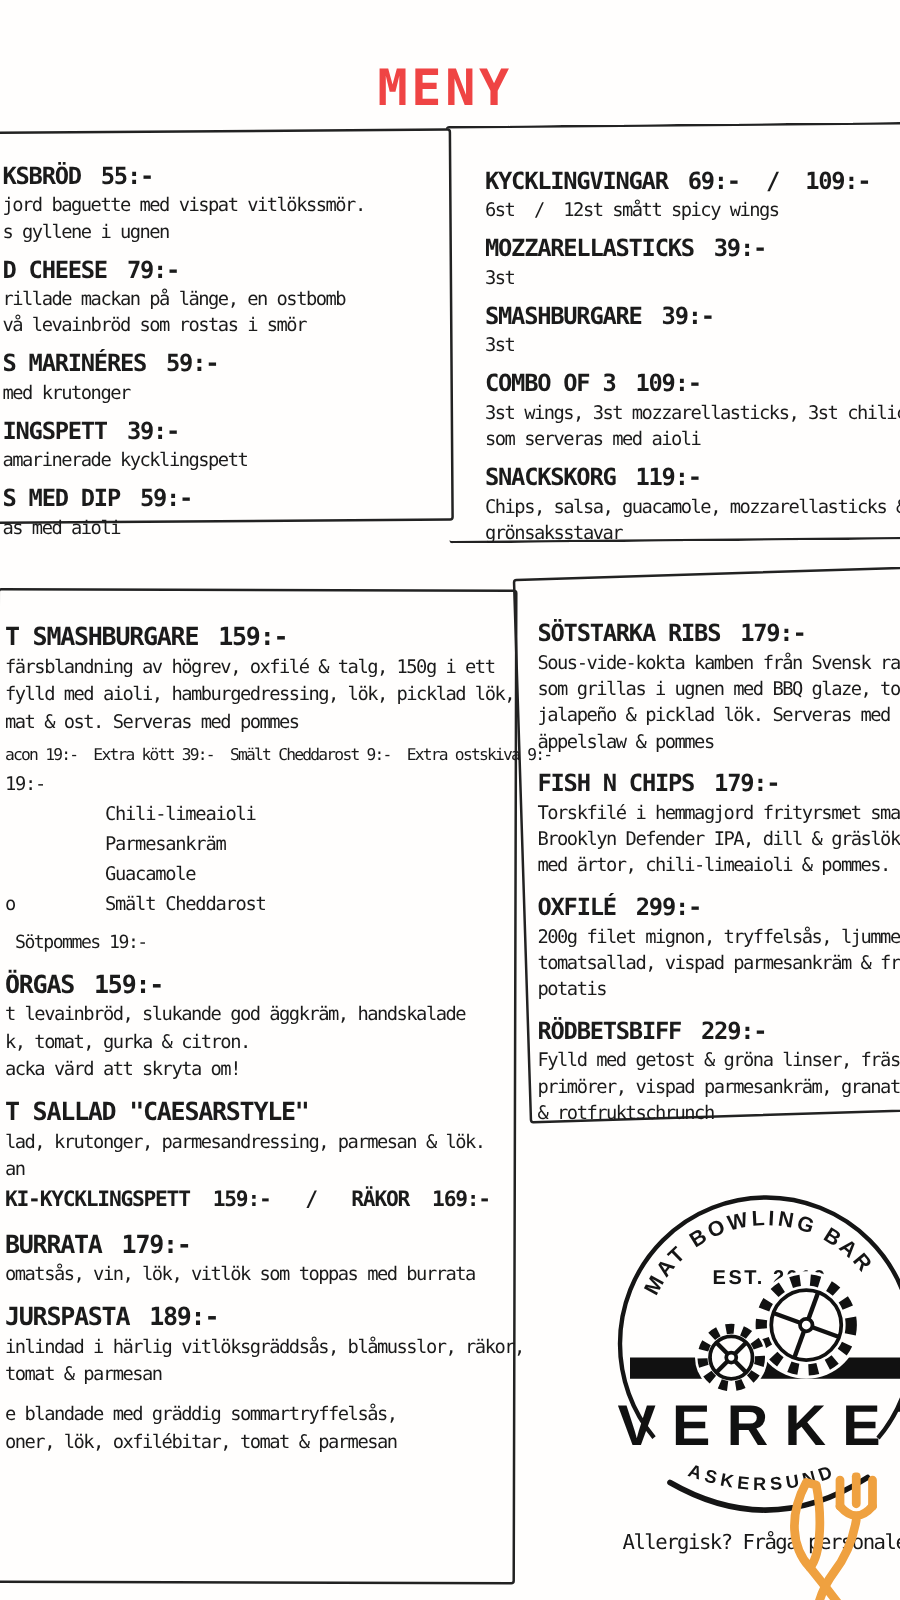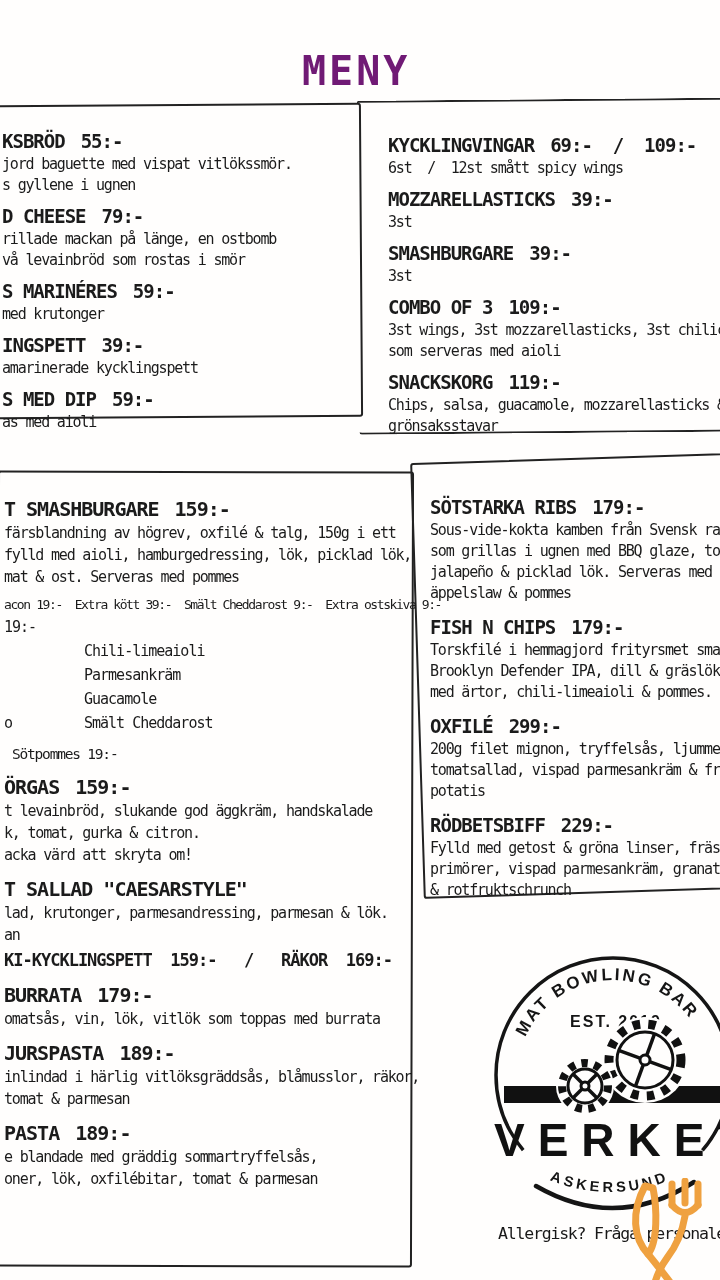--- a/index.html
+++ b/index.html
@@ -1,20 +1,20 @@
 <!DOCTYPE html>
 <html><head>
 <meta charset="utf-8">
 <style>
   html,body{margin:0;padding:0;background:#ffffff;}
   .page{position:relative;width:720px;height:1280px;background:#fffefd;overflow:hidden;
         font-family:"DejaVu Sans Mono", monospace;color:#1b1b1b;}
 
   .title{position:absolute;left:302px;top:48px;font-size:40px;font-weight:bold;
-         letter-spacing:3px;color:#701a75;}
+         letter-spacing:3px;color:#ef4444;}
 
   
   .box-border{position:absolute;border:2.5px solid #222;border-radius:3px;}
   .bb-top-left{left:-24px;top:104px;width:382px;height:310px;transform:rotate(-0.4deg);}
   .bb-top-right{left:358px;top:99px;width:420px;height:330px;border-left:none;transform:rotate(-0.5deg);}
   .bb-bottom-left{left:-3px;top:471px;width:412px;height:792px;transform:rotate(0.15deg);}
   .bb-bottom-right{left:417px;top:463px;width:382px;height:432px;transform:rotate(-1.8deg);transform-origin:left center;}
 
   .section{position:absolute;}
   .s-top-left{left:2px;top:114px;width:356px;}
@@ -139,21 +139,20 @@
       <div class="menu-item">
         <div class="item-head"><span class="item-name">BURRATA</span><span class="item-price">179:-</span></div>
         <div class="item-desc">omatsås, vin, lök, vitlök som toppas med burrata</div>
       </div>
       <div class="menu-item">
         <div class="item-head"><span class="item-name">JURSPASTA</span><span class="item-price">189:-</span></div>
         <div class="item-desc">inlindad i härlig vitlöksgräddsås, blåmusslor, räkor,</div>
         <div class="item-desc">tomat &amp; parmesan</div>
       </div>
       <div class="menu-item">
-        <div class="item-head"><span class="item-name">PASTA</span><span class="item-price">189:-</span></div>
         <div class="item-desc">e blandade med gräddig sommartryffelsås,</div>
         <div class="item-desc">oner, lök, oxfilébitar, tomat &amp; parmesan</div>
       </div>
     </div>
   <div class="section s-bottom-right">
       <div class="menu-item">
         <div class="item-head"><span class="item-name">SÖTSTARKA RIBS</span><span class="item-price">179:-</span></div>
         <div class="item-desc">Sous-vide-kokta kamben från Svensk raps</div>
         <div class="item-desc">som grillas i ugnen med BBQ glaze, topp</div>
         <div class="item-desc">jalapeño &amp; picklad lök. Serveras med söt</div>

